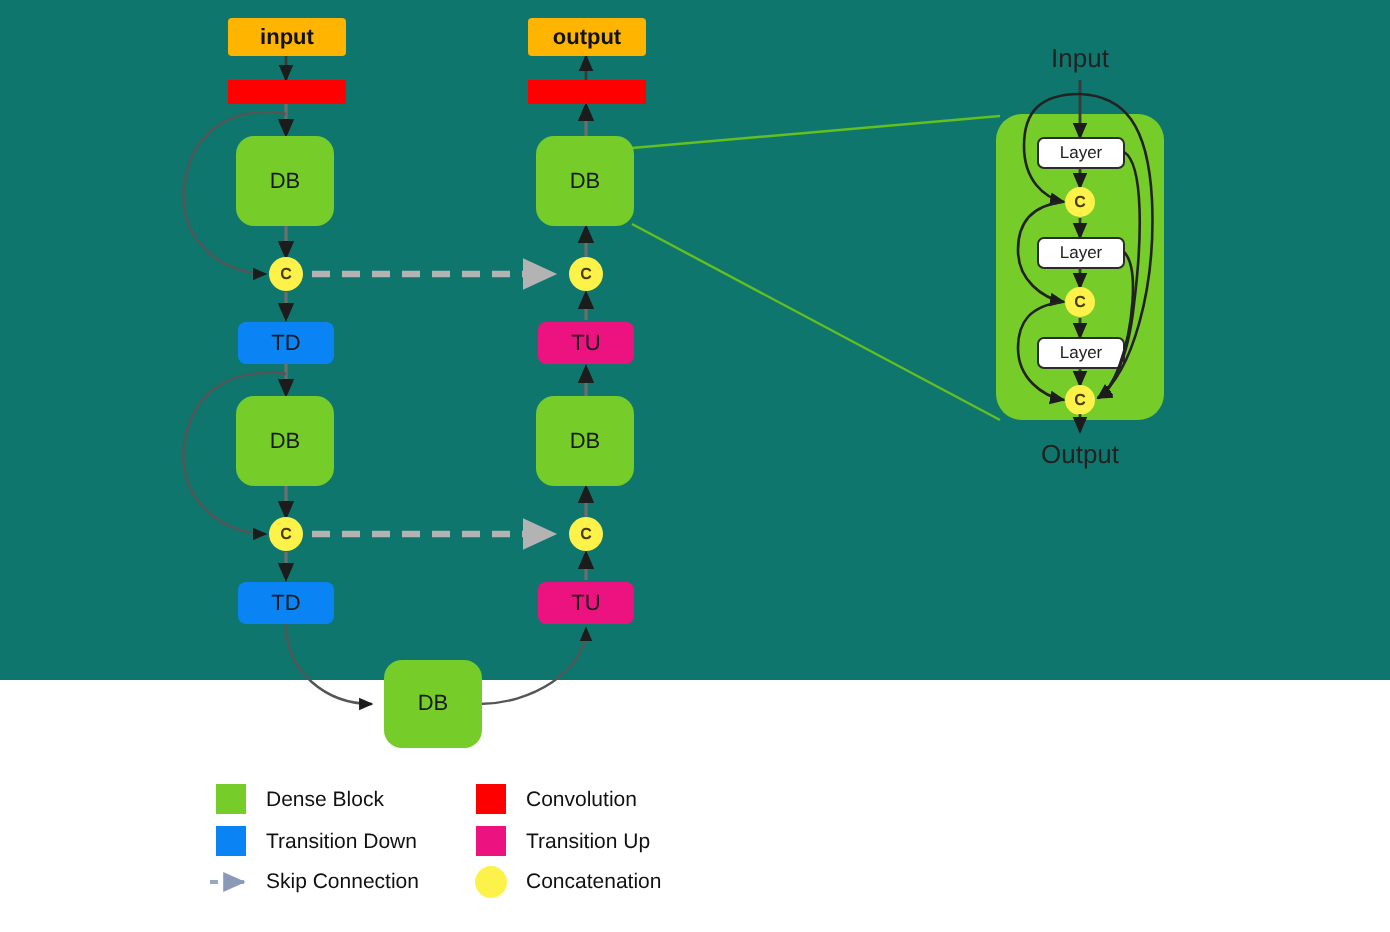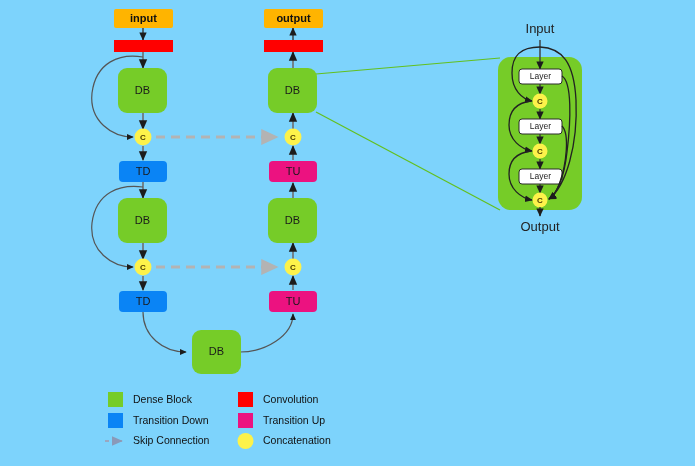--- a/index.html
+++ b/index.html
@@ -1,17 +1,17 @@
 <!DOCTYPE html>
 <html><head>
 <meta charset="utf-8">
 <style>
   html,body{margin:0;padding:0;background:#ffffff;}
   body{width:695px;height:466px;overflow:hidden;font-family:"Liberation Sans",sans-serif;}
-  #stage{position:relative;width:695px;height:466px;background:#7dd3fc;}
+  #stage{position:relative;width:695px;height:340px;background:#0f766e;}
   svg#diagram{position:absolute;left:0;top:0;width:695px;height:466px;display:block;}
   .blk-label{font-family:"Liberation Sans",sans-serif;font-size:11px;fill:#1a1a1a;text-anchor:middle;dominant-baseline:middle;}
   .io-label{font-family:"Liberation Sans",sans-serif;font-size:11px;font-weight:bold;fill:#111;text-anchor:middle;dominant-baseline:middle;}
   .c-label{font-family:"Liberation Sans",sans-serif;font-size:8px;font-weight:bold;fill:#4a3c00;text-anchor:middle;dominant-baseline:middle;}
   .panel-io{font-family:"Liberation Sans",sans-serif;font-size:13px;fill:#222;text-anchor:middle;dominant-baseline:middle;}
   .layer-label{font-family:"Liberation Sans",sans-serif;font-size:8.5px;fill:#222;text-anchor:middle;dominant-baseline:middle;}
   .legend-label{font-family:"Liberation Sans",sans-serif;font-size:10.5px;fill:#111;dominant-baseline:middle;}
   .arrowline{stroke:#6e6e6e;stroke-width:1.6;fill:none;}
   .arrowline-d{stroke:#3a3a3a;stroke-width:1.4;fill:none;}
   .curve{stroke:#555;stroke-width:1.2;fill:none;}

